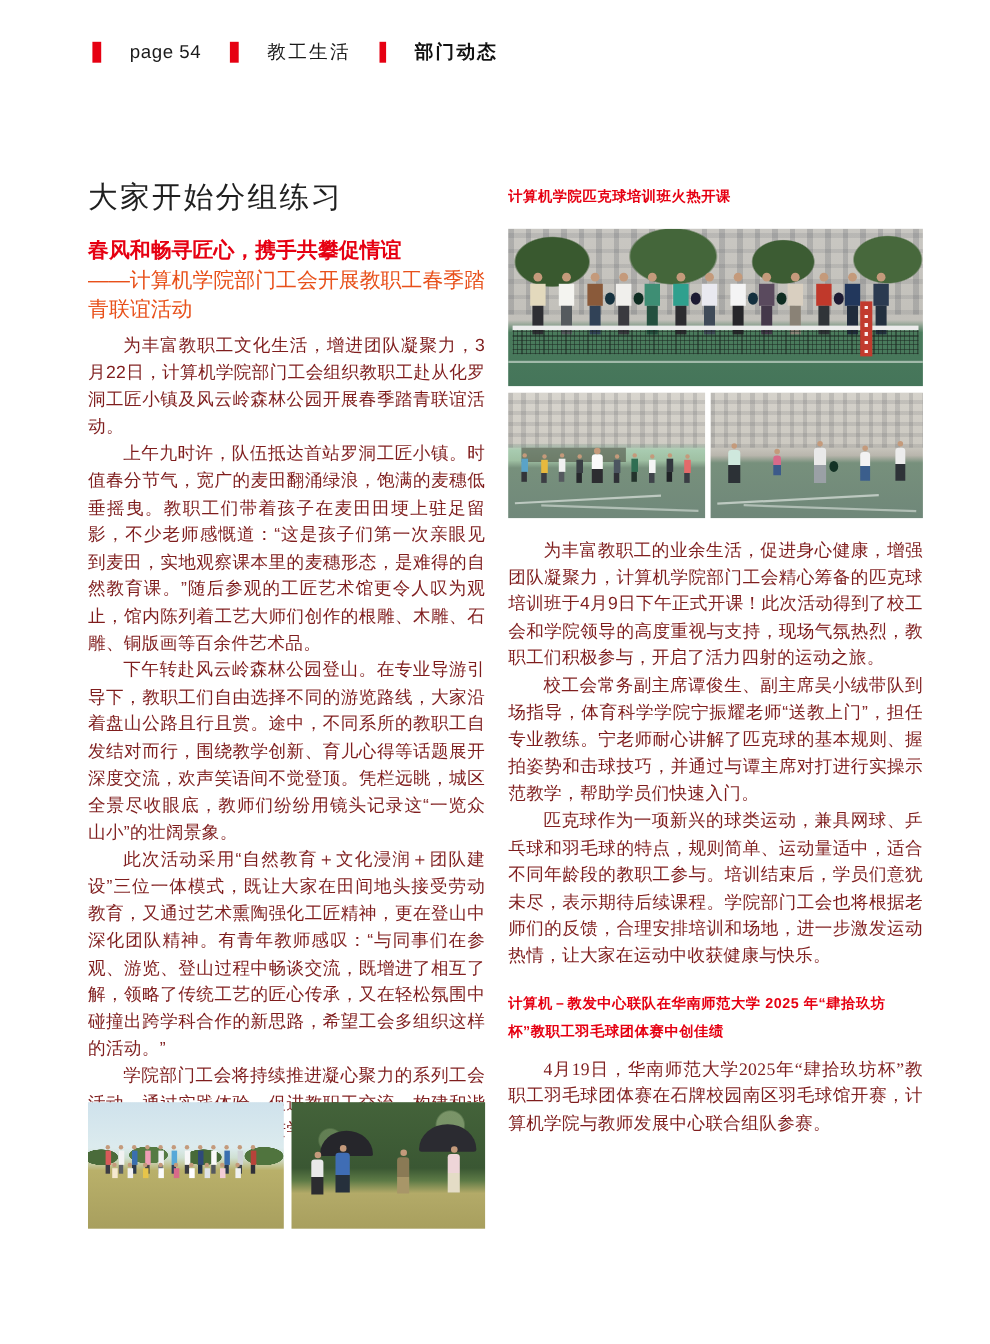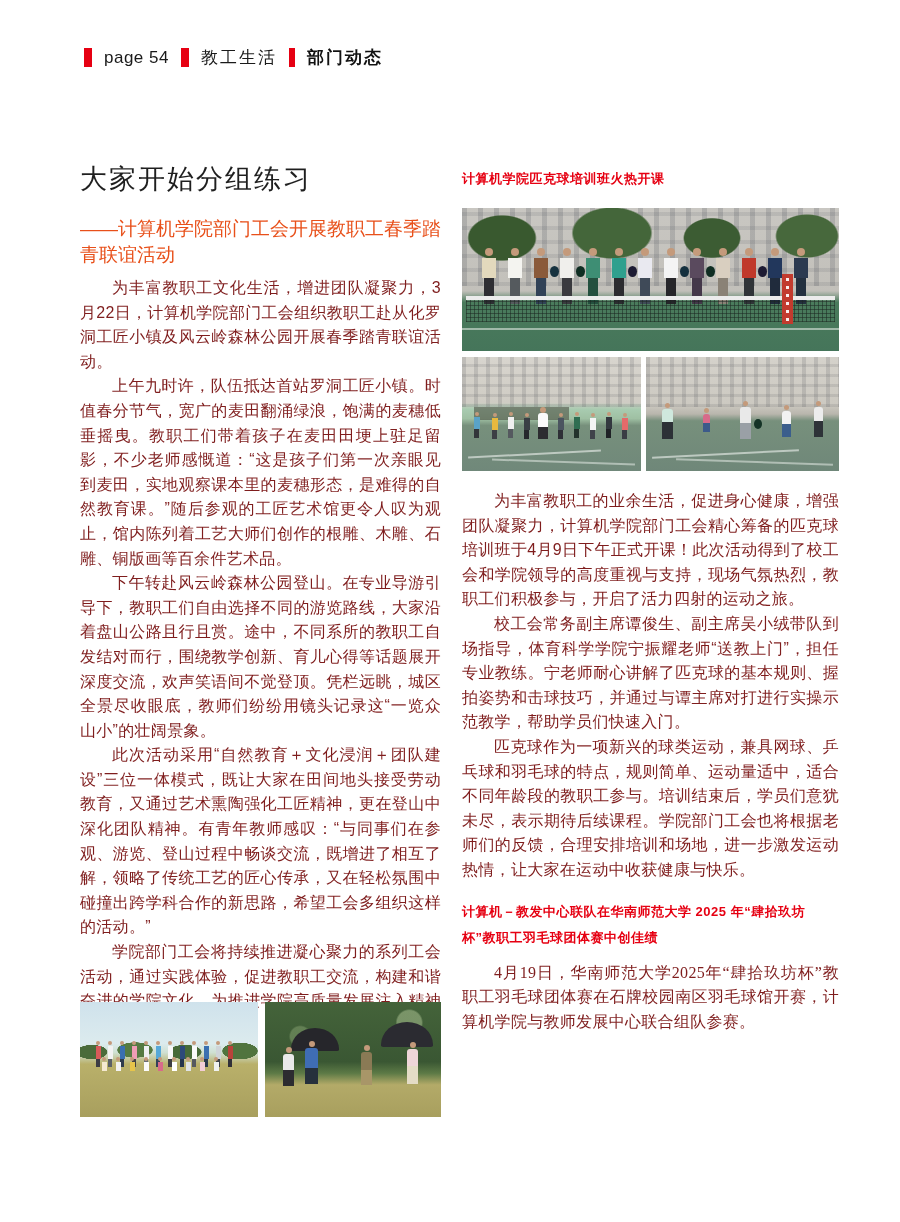--- a/index.html
+++ b/index.html
@@ -1,20 +1,20 @@
 <!DOCTYPE html>
 <html><head>
 <meta charset="utf-8">
 <style>
   html,body{margin:0;padding:0;background:#ffffff;}
   .page{position:relative;width:900px;height:1222px;background:#fff;overflow:hidden;
         font-family:"Liberation Sans",sans-serif;color:#2b2a28;}
 
   
-  .hdr{position:absolute;left:84px;top:46px;display:flex;align-items:center;gap:12px;font-size:17px;color:#1a1a1a;}
+  .hdr{position:absolute;left:84px;top:36px;display:flex;align-items:center;gap:26px;font-size:17px;color:#1a1a1a;}
   .hbar{width:8px;height:19px;background:#e60012;flex:0 0 auto;}
   .hbar.thin{width:6px;}
   .hdr .pg{letter-spacing:.5px;}
   .hdr .sec{letter-spacing:2px;text-align:right;}
   .hdr .sub{font-weight:bold;letter-spacing:2px;color:#111;}
 
   
   .colL{position:absolute;left:80px;top:162px;width:361px;}
   .titleL{font-size:27px;font-weight:500;letter-spacing:2px;color:#1f1f1f;margin:0 0 20px 0;line-height:34px;}
   .subB{color:#e60012;font-weight:bold;font-size:19px;line-height:26px;margin:0;}
@@ -152,20 +152,21 @@
     <span class="hbar"></span>
     <span class="pg">page 54</span>
     <span class="hbar"></span>
     <span class="sec">教工生活</span>
     <span class="hbar thin"></span>
     <span class="sub">部门动态</span>
   </div>
 
   <div class="colL">
     <h1 class="titleL">大家开始分组练习</h1>
+    <p class="subB">春风和畅寻匠心，携手共攀促情谊</p>
     <p class="subD">——计算机学院部门工会开展教职工春季踏青联谊活动</p>
     <div class="bodytext">
       <p>为丰富教职工文化生活，增进团队凝聚力，3月22日，计算机学院部门工会组织教职工赴从化罗洞工匠小镇及风云岭森林公园开展春季踏青联谊活动。</p>
       <p>上午九时许，队伍抵达首站罗洞工匠小镇。时值春分节气，宽广的麦田翻涌绿浪，饱满的麦穗低垂摇曳。教职工们带着孩子在麦田田埂上驻足留影，不少老师感慨道：“这是孩子们第一次亲眼见到麦田，实地观察课本里的麦穗形态，是难得的自然教育课。”随后参观的工匠艺术馆更令人叹为观止，馆内陈列着工艺大师们创作的根雕、木雕、石雕、铜版画等百余件艺术品。</p>
       <p>下午转赴风云岭森林公园登山。在专业导游引导下，教职工们自由选择不同的游览路线，大家沿着盘山公路且行且赏。途中，不同系所的教职工自发结对而行，围绕教学创新、育儿心得等话题展开深度交流，欢声笑语间不觉登顶。凭栏远眺，城区全景尽收眼底，教师们纷纷用镜头记录这“一览众山小”的壮阔景象。</p>
       <p>此次活动采用“自然教育＋文化浸润＋团队建设”三位一体模式，既让大家在田间地头接受劳动教育，又通过艺术熏陶强化工匠精神，更在登山中深化团队精神。有青年教师感叹：“与同事们在参观、游览、登山过程中畅谈交流，既增进了相互了解，领略了传统工艺的匠心传承，又在轻松氛围中碰撞出跨学科合作的新思路，希望工会多组织这样的活动。”</p>
       <p>学院部门工会将持续推进凝心聚力的系列工会活动，通过实践体验，促进教职工交流，构建和谐奋进的学院文化，为推进学院高质量发展注入精神动力。</p>
     </div>
   </div>
 

